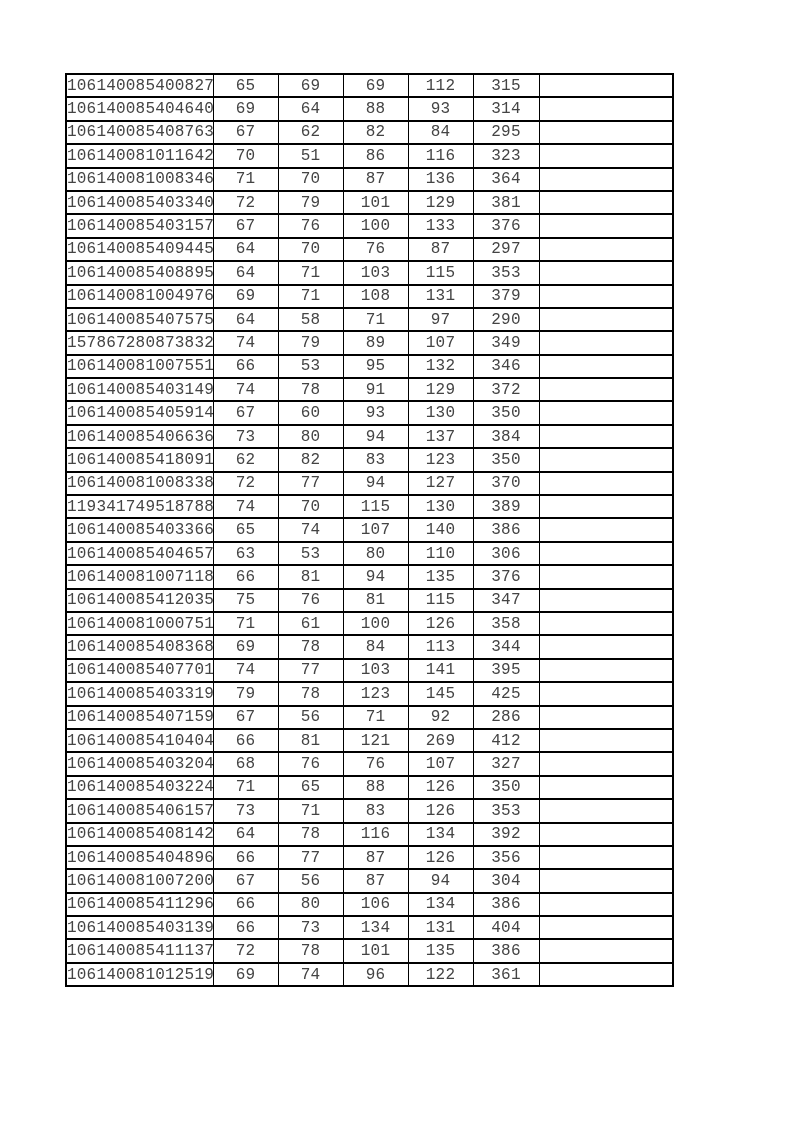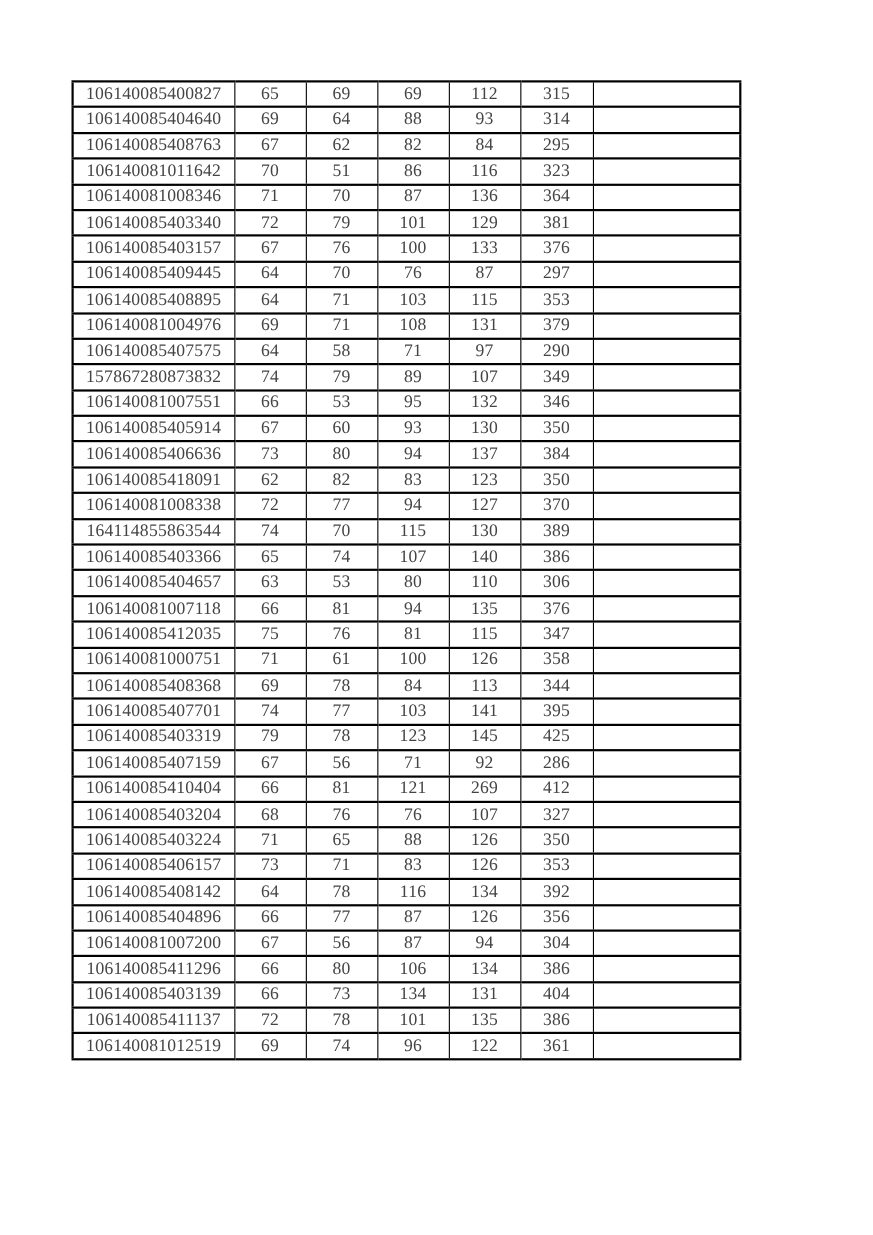--- a/index.html
+++ b/index.html
@@ -6,21 +6,21 @@
     margin: 0;
     padding: 0;
     background: #ffffff;
   }
   .page {
     position: relative;
     width: 794px;
     height: 1123px;
     background: #ffffff;
     overflow: hidden;
-    font-family: Liberation Serif, serif;
+    font-family: Liberation Mono, monospace;
   }
   table.scores {
     position: absolute;
     left: 65px;
     top: 73px;
     width: 607px;
     border-collapse: collapse;
     table-layout: fixed;
     border: 2px solid #000000;
   }
@@ -170,20 +170,29 @@
         <tr>
           <td>106140081007551</td>
           <td>66</td>
           <td>53</td>
           <td>95</td>
           <td>132</td>
           <td>346</td>
           <td></td>
         </tr>
         <tr>
+          <td>106140085403149</td>
+          <td>74</td>
+          <td>78</td>
+          <td>91</td>
+          <td>129</td>
+          <td>372</td>
+          <td></td>
+        </tr>
+        <tr>
           <td>106140085405914</td>
           <td>67</td>
           <td>60</td>
           <td>93</td>
           <td>130</td>
           <td>350</td>
           <td></td>
         </tr>
         <tr>
           <td>106140085406636</td>
@@ -206,21 +215,21 @@
         <tr>
           <td>106140081008338</td>
           <td>72</td>
           <td>77</td>
           <td>94</td>
           <td>127</td>
           <td>370</td>
           <td></td>
         </tr>
         <tr>
-          <td>164114855863544</td>
+          <td>119341749518788</td>
           <td>74</td>
           <td>70</td>
           <td>115</td>
           <td>130</td>
           <td>389</td>
           <td></td>
         </tr>
         <tr>
           <td>106140085403366</td>
           <td>65</td>

